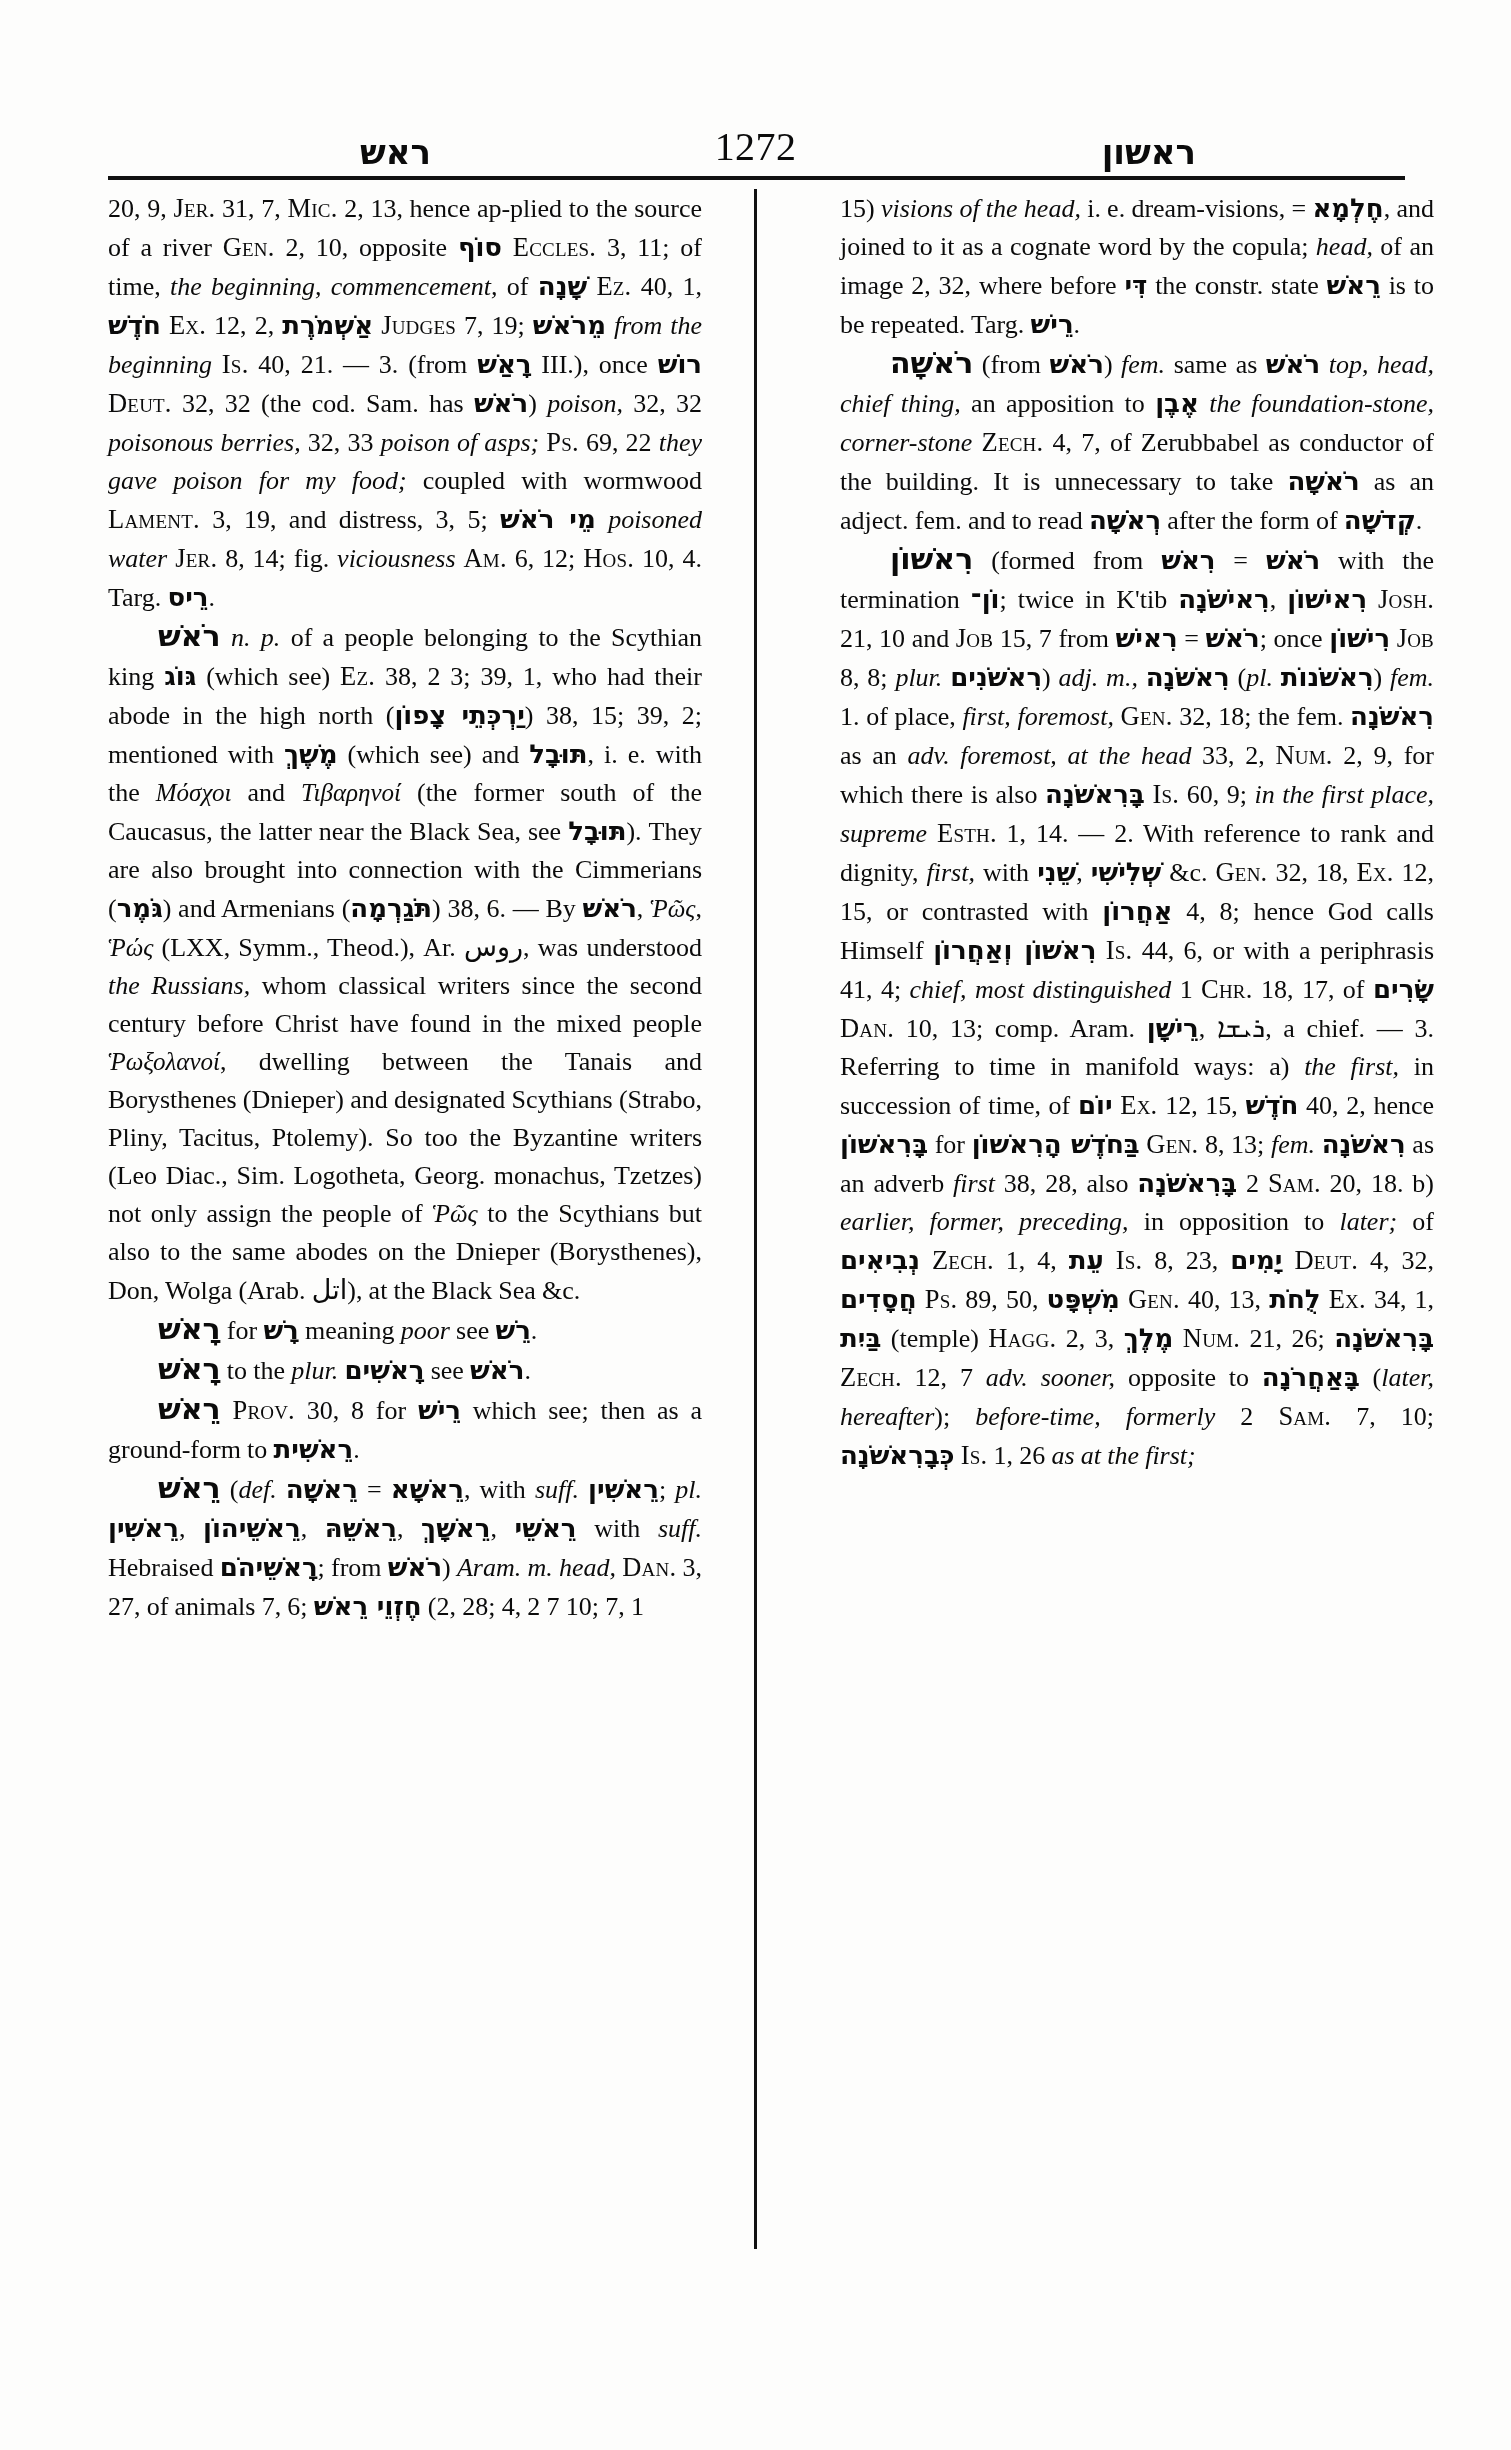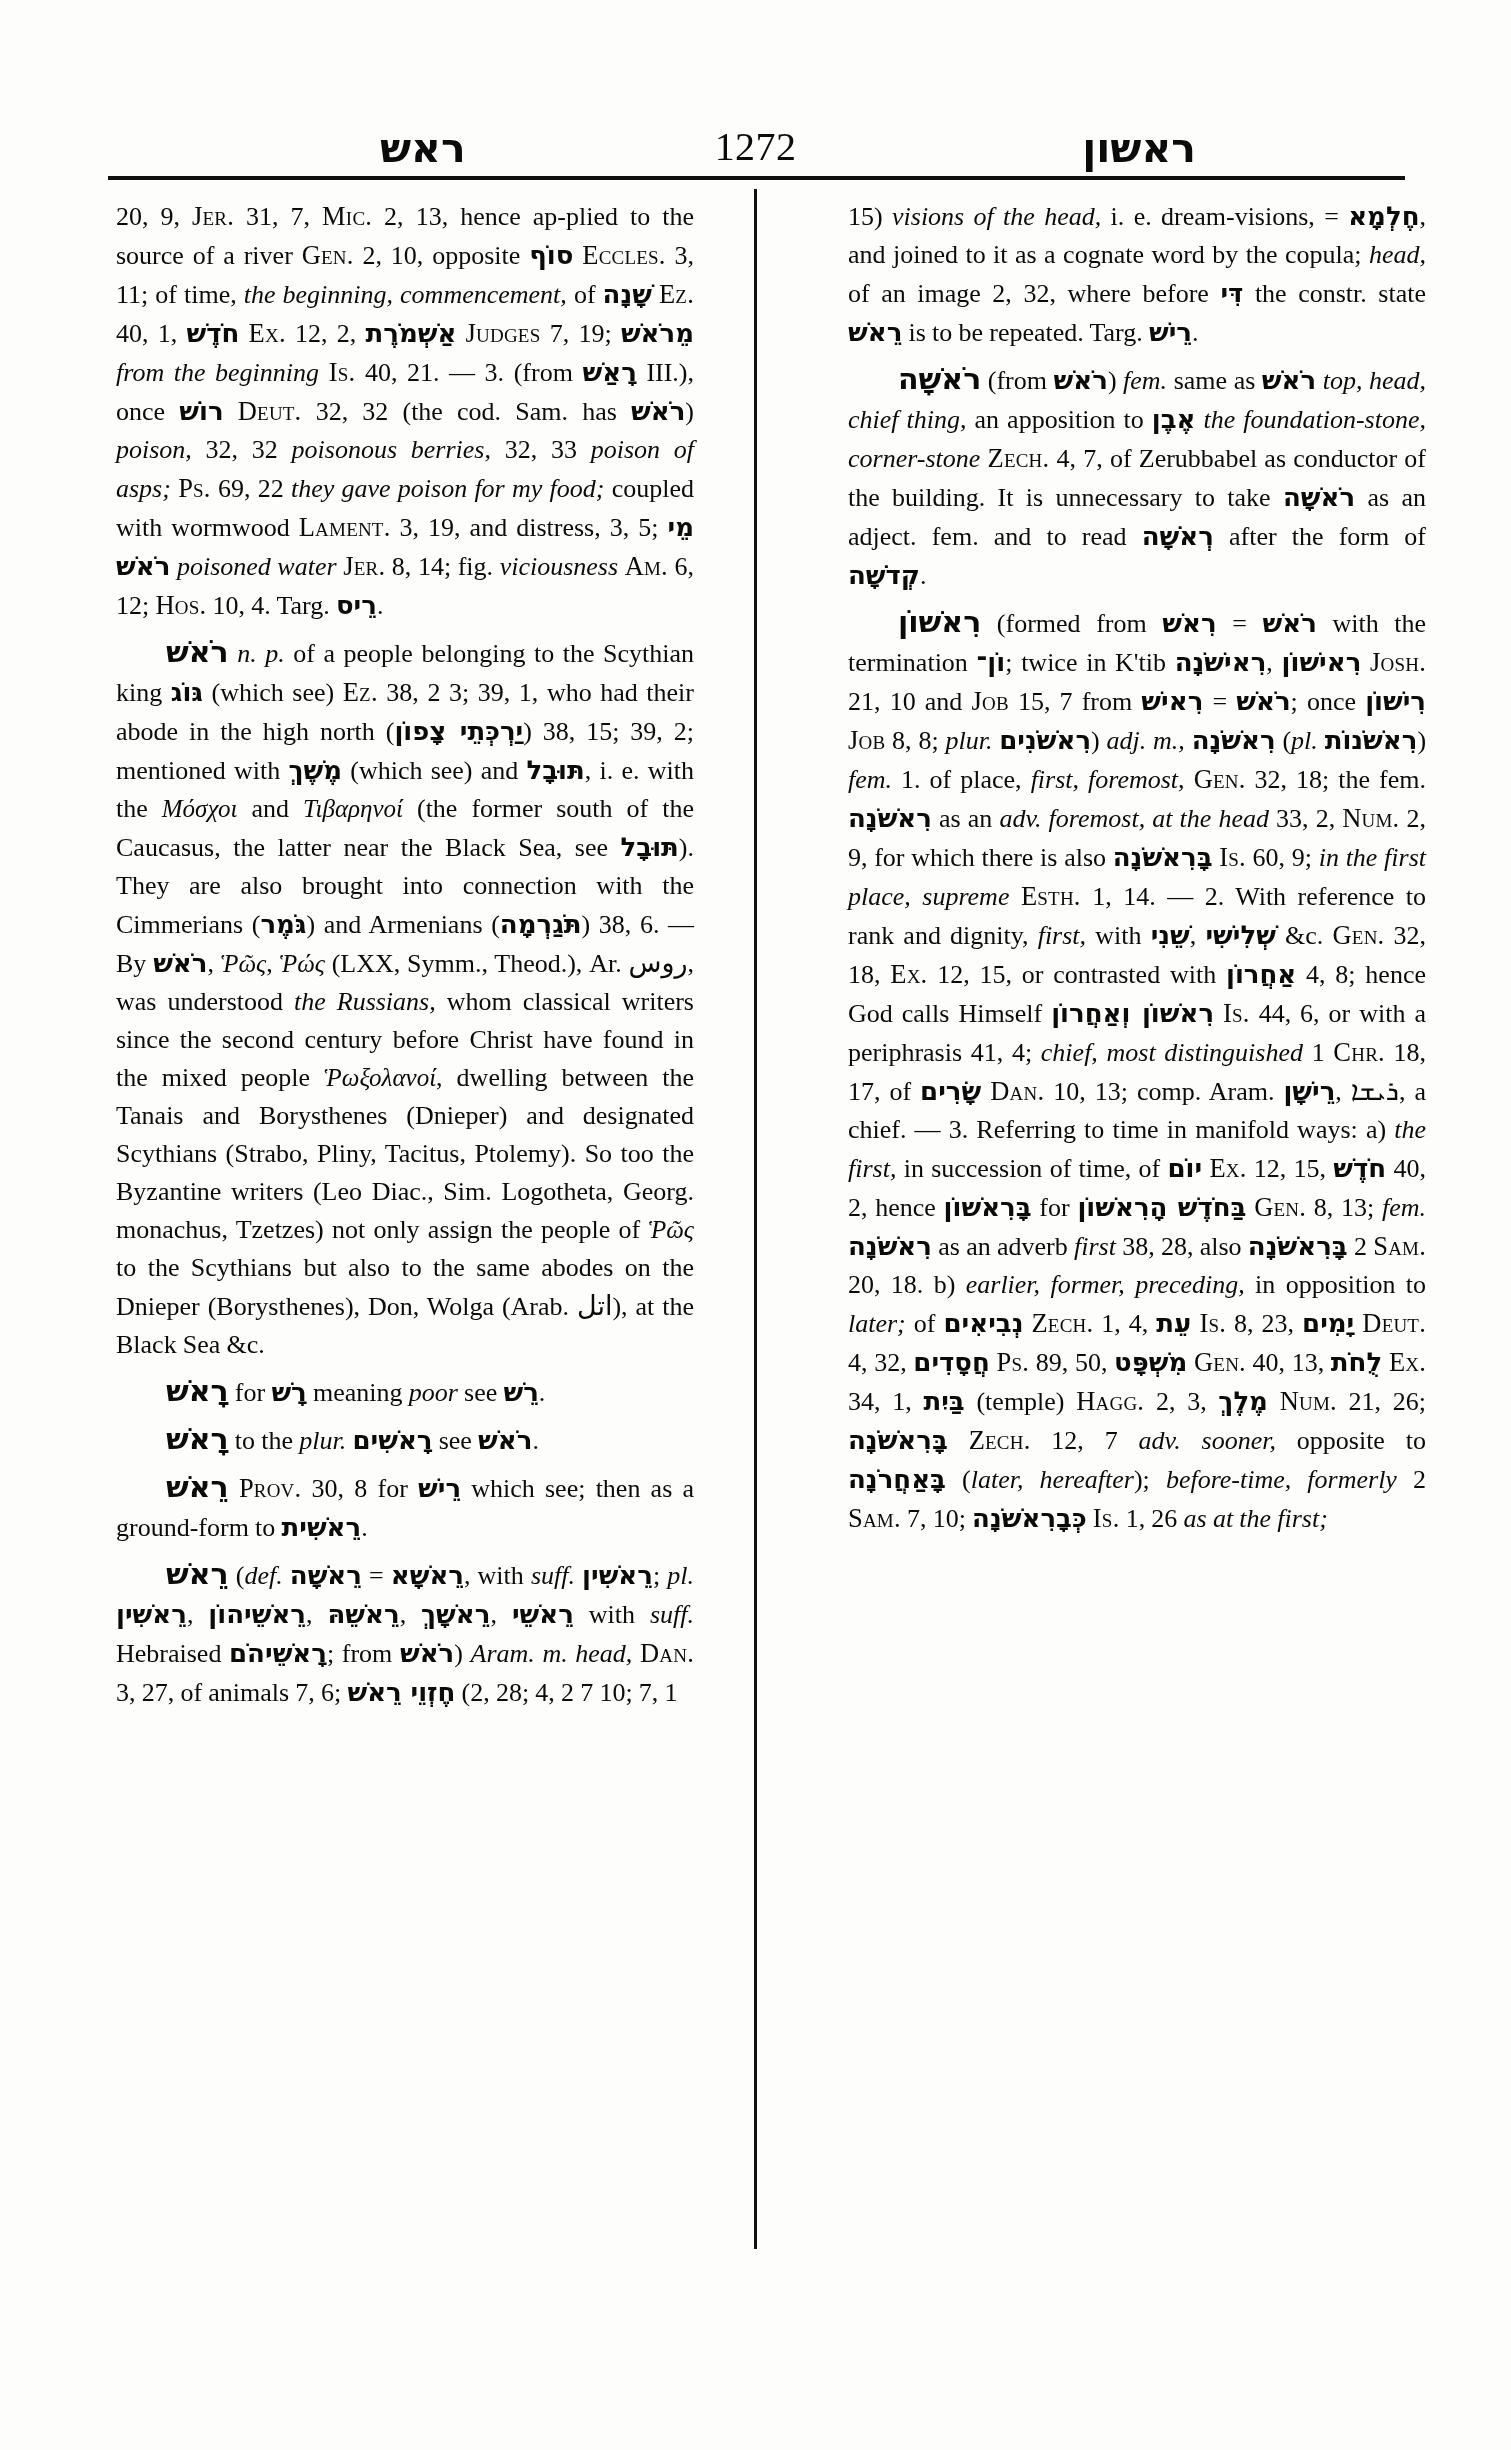--- a/index.html
+++ b/index.html
@@ -14,21 +14,21 @@
     position:absolute;inset:0;
     background:#fdfdfc;
   }
   
   .runhead{
     position:absolute;left:108px;top:97px;width:1295px;height:72px;
     display:flex;align-items:flex-end;justify-content:space-between;
   }
   .runhead .heb{
     font-family:"DejaVu Sans","Liberation Sans",sans-serif;
-    font-size:41px;font-weight:700;line-height:1;direction:rtl;margin-left:20px;
+    font-size:34px;font-weight:700;line-height:1;direction:rtl;
   }
   .runhead .folio{
     font-size:40px;font-weight:400;letter-spacing:0.4px;line-height:1;
     font-family:"Liberation Serif","DejaVu Serif",serif;
   }
   .rh-left{position:absolute;left:252px;bottom:0;}
   .rh-mid{position:absolute;left:50%;transform:translateX(-50%);bottom:1.8px;}
   .rh-right{position:absolute;right:207px;bottom:0;}
   .rule{
     position:absolute;left:108px;top:176px;width:1297px;height:3.6px;
@@ -43,21 +43,21 @@
     font-size:26px;line-height:38px;
     text-align:justify;text-justify:inter-word;
     hyphens:none;word-spacing:-0.3px;
   }
   .col-left{left:0;}
   .col-right{left:732px;}
   .divider{
     position:absolute;left:646px;top:0;width:2.7px;height:2060px;
     background:#111;
   }
-  .col p{margin:8px;}
+  .col p{margin:0;}
   .col p.ind{text-indent:50px;}
   
   .heb{
     font-family:"DejaVu Sans","Liberation Sans",sans-serif;
     direction:rtl;unicode-bidi:isolate;
     font-size:26px;font-weight:700;
     letter-spacing:0;
   }
   .arab{
     font-family:"DejaVu Sans","Liberation Sans",sans-serif;

